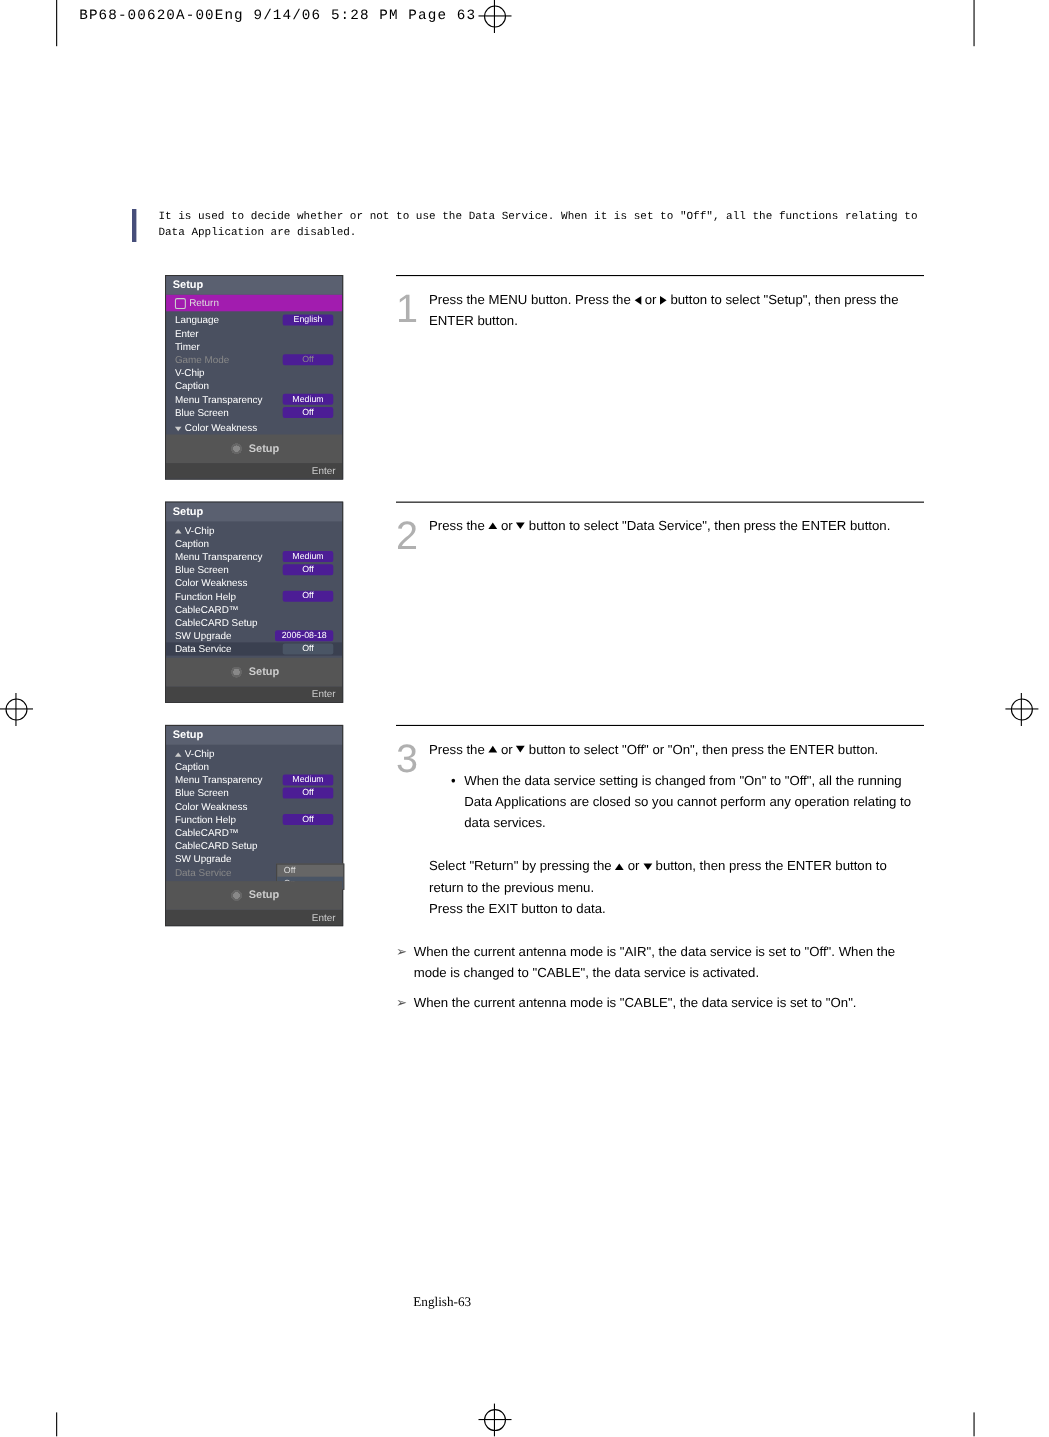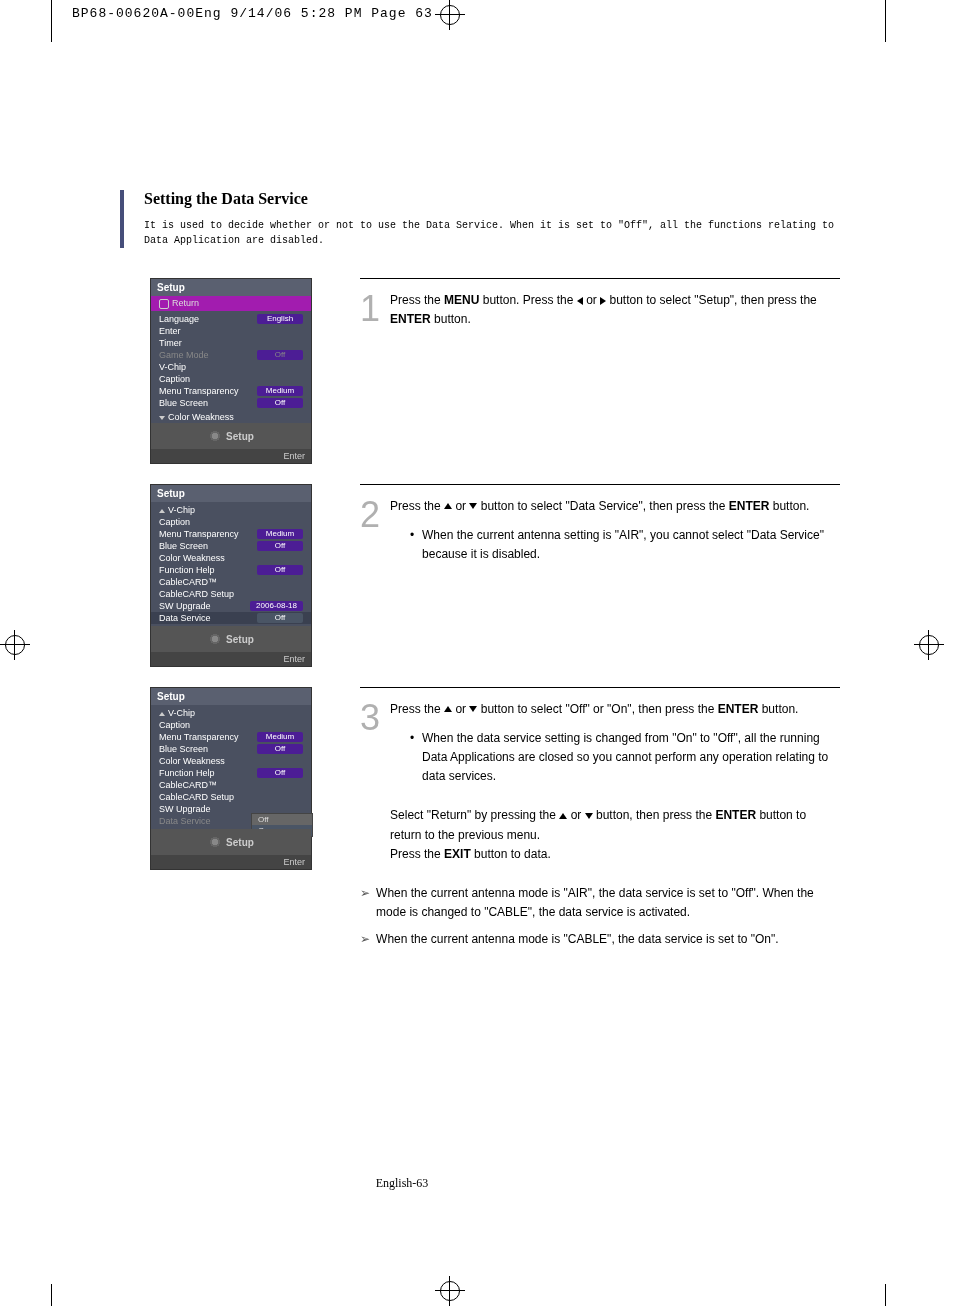--- a/index.html
+++ b/index.html
@@ -17,21 +17,21 @@
 .content{position:absolute;top:190px;left:120px;width:720px}
 .title-block{border-left:4px solid #464e7a;padding-left:20px;margin-bottom:30px}
 .title{font-family:"Times New Roman",serif;font-size:16px;font-weight:bold;margin-bottom:10px}
 .subtitle{font-family:Liberation Mono, monospace;font-size:10px;line-height:1.5}
 .row{display:flex;margin-bottom:20px}
 .menu-col{width:200px;flex-shrink:0}
 .text-col{flex:1;margin-left:10px;border-top:1px solid #000;padding-top:12px}
 .step{display:flex;align-items:flex-start}
 .step-num{font-size:36px;color:#b0b0b0;font-weight:300;margin-right:10px;line-height:1;font-family:Arial}
 .step-text{font-size:12px;line-height:1.6;flex:1}
-.step-text b{font-weight:bold}
+.step-text b{font-weight:normal}
 .bullet{margin-left:20px;margin-top:8px;font-size:12px;line-height:1.6}
 .bullet::before{content:"• ";margin-left:-12px;position:absolute}
 .bullet-wrap{position:relative;padding-left:12px}
 .note-block{margin-top:20px;font-size:12px;line-height:1.6}
 .note-item{display:flex;margin-bottom:8px}
 .note-arrow{margin-right:6px;color:#555}
 .tri{display:inline-block;width:0;height:0;vertical-align:middle}
 .tri-left{border-right:6px solid #000;border-top:4px solid transparent;border-bottom:4px solid transparent}
 .tri-right{border-left:6px solid #000;border-top:4px solid transparent;border-bottom:4px solid transparent}
 .tri-up{border-bottom:6px solid #000;border-left:4px solid transparent;border-right:4px solid transparent}
@@ -83,21 +83,20 @@
 <div class="reg-mark" style="top:630px;right:10px">
       <div class="circ"></div>
       <div class="hv h"></div>
       <div class="hv v"></div>
     </div>
 
 <div class="header-text">BP68-00620A-00Eng  9/14/06  5:28 PM  Page 63</div>
 
 <div class="content">
  <div class="title-block">
-  <div class="title">Setting the Data Service</div>
   <div class="subtitle">It is used to decide whether or not to use the Data Service. When it is set to "Off", all the functions relating to Data Application are disabled.</div>
  </div>
 
  <div class="row">
   <div class="menu-col" style="margin-left:30px">
    <div class="menu-box">
     <div class="menu-title">Setup</div>
     <div class="menu-return"><span class="return-icon"></span><span>Return</span></div>
     <div class="menu-body" id="m1body">
               <div class="menu-row">
@@ -189,23 +188,20 @@
             </div>
     <div class="menu-footer"><span class="gear"></span><span class="menu-footer-label">Setup</span></div>
     <div class="menu-enter">Enter</div>
    </div>
   </div>
   <div class="text-col">
    <div class="step">
     <div class="step-num">2</div>
     <div class="step-text">
      <span>Press the </span><span class="tri tri-up"></span><span> or </span><span class="tri tri-down"></span><span> button to select "Data Service", then press the </span><b>ENTER</b><span> button.</span>
-     <div class="bullet-wrap" style="margin-top:10px">
-                <div class="bullet">When the current antenna setting is "AIR", you cannot select "Data Service" because it is disabled.</div>
-              </div>
     </div>
    </div>
   </div>
  </div>
 
  <div class="row">
   <div class="menu-col" style="margin-left:30px;position:relative">
    <div class="menu-box">
     <div class="menu-title">Setup</div>
     <div class="menu-body" id="m3body">

